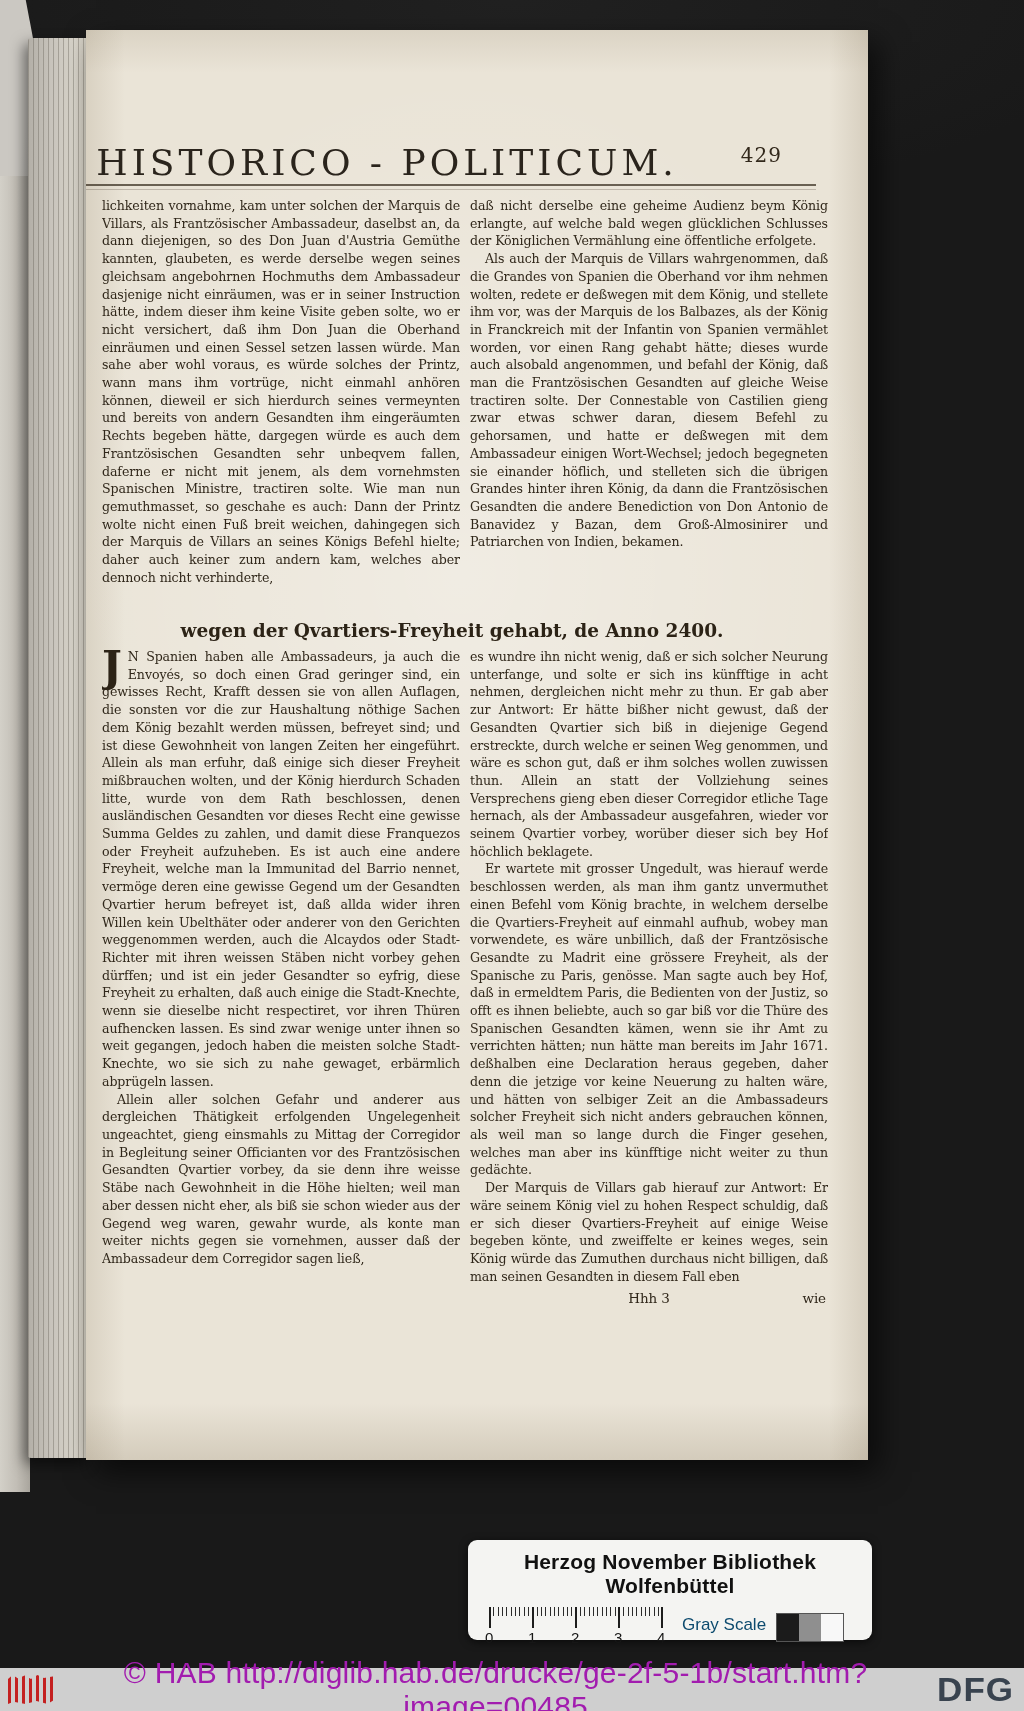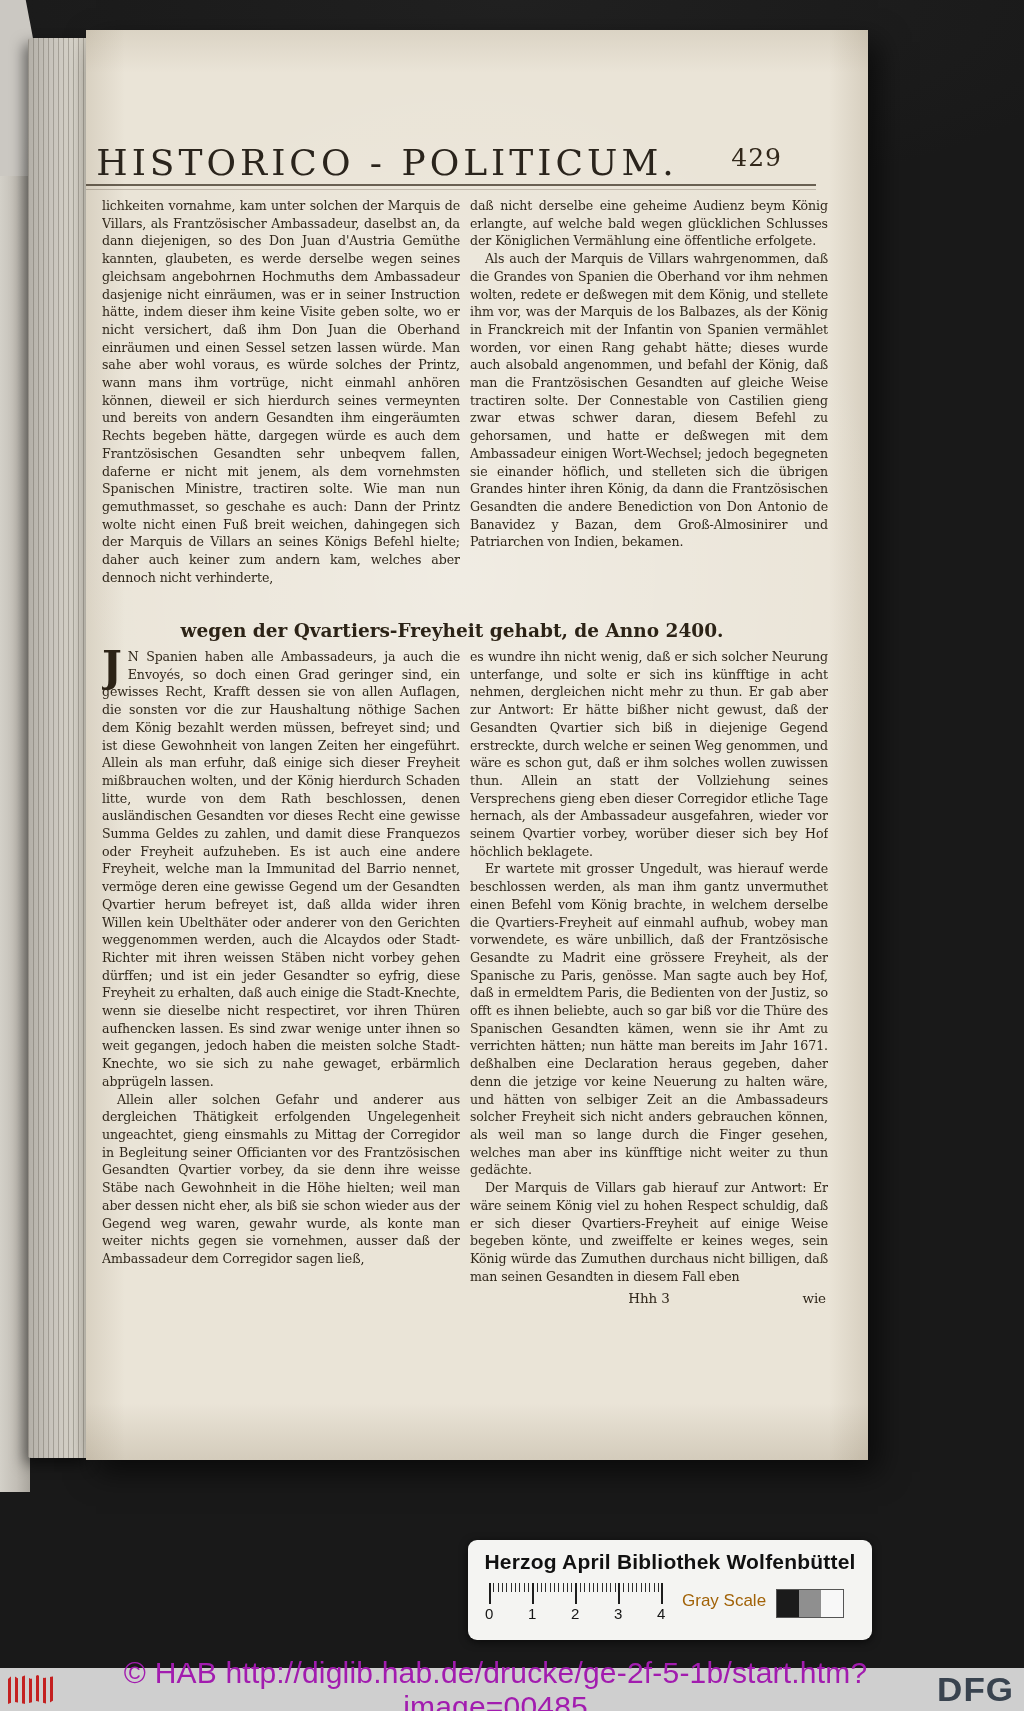--- a/index.html
+++ b/index.html
@@ -41,21 +41,21 @@
       var(--page-bg, #eae4d7);
     box-shadow:10px 12px 28px rgba(0,0,0,.6);
     overflow:hidden;
     color:var(--ink, #32281b);
   }
   .page-header{position:relative;width:728px;margin:112px 0 0 2px;height:34px;}
   .header-title{
     position:absolute;left:0;right:130px;text-align:center;
     font-size:36px;letter-spacing:4px;color:#2a241c;white-space:nowrap;
   }
-  .page-number{position:absolute;right:34px;top:1px;font-size:25px;letter-spacing:1px;}
+  .page-number{position:absolute;right:34px;top:1px;font-size:20px;letter-spacing:1px;}
   .header-rule{
     width:730px;margin:8px 0 7px 0;height:3px;
     border-top:2px solid rgba(62,52,38,.75);
     border-bottom:1px solid rgba(62,52,38,.25);
   }
 
   .two-col{display:flex;gap:10px;margin-left:16px;}
   .col{
     width:358px;overflow:hidden;position:relative;
     font-size:12.6px;line-height:17.7px;text-align:justify;
@@ -88,21 +88,21 @@
     padding:8px 14px;box-sizing:border-box;
     font-family:"Liberation Sans", sans-serif;color:#111;
   }
   .label-title{text-align:center;font-size:21px;font-weight:bold;letter-spacing:.2px;margin-top:2px;}
   .meter-row{display:flex;align-items:flex-start;margin-top:9px;}
   .ruler{position:relative;width:178px;height:40px;margin-left:6px;}
   .ruler-minor{position:absolute;left:1px;top:0;width:174px;height:9px;
     background:repeating-linear-gradient(90deg,#2b2b2b 0 1px,rgba(0,0,0,0) 1px 4.33px);}
   .ruler .major{position:absolute;top:0;width:2px;height:21px;background:#1d1d1d;}
   .ruler .num{position:absolute;top:22px;font-size:15px;color:#161616;}
-  .grayscale-label{margin:8px 0 0 16px;font-size:17px;color:#a16207;white-space:nowrap;}
+  .grayscale-label{margin:8px 0 0 16px;font-size:17px;color:#0c4a6e;white-space:nowrap;}
   .gray-strip{display:flex;margin:6px 0 0 10px;border:1px solid #555;height:27px;}
   .sq{width:22px;height:27px;}
   .sq.black{background:#1b1b1b;}
   .sq.gray{background:#8f8f8f;}
   .sq.white{background:#f8f8f8;}
 
   
   .footer-bar{
     position:absolute;left:0;top:1668px;width:1024px;height:43px;
     background:var(--footer-bar, #cfcfcf);
@@ -162,21 +162,21 @@
       <div class="sig-row">
         <span>Hhh 3</span>
         <span class="catchword">wie</span>
       </div>
     </div>
   </div>
 
 </div>
 
 <div class="label-box">
-  <div class="label-title">Herzog April Bibliothek Wolfenbüttel</div>
+  <div class="label-title">Herzog November Bibliothek Wolfenbüttel</div>
   <div class="meter-row">
     <div class="ruler">
       <div class="ruler-minor"></div>
       <div class="major" style="left:1px"></div>
       <div class="major" style="left:44px"></div>
       <div class="major" style="left:87px"></div>
       <div class="major" style="left:130px"></div>
       <div class="major" style="left:173px"></div>
       <span class="num" style="left:-3px">0</span>
       <span class="num" style="left:40px">1</span>

